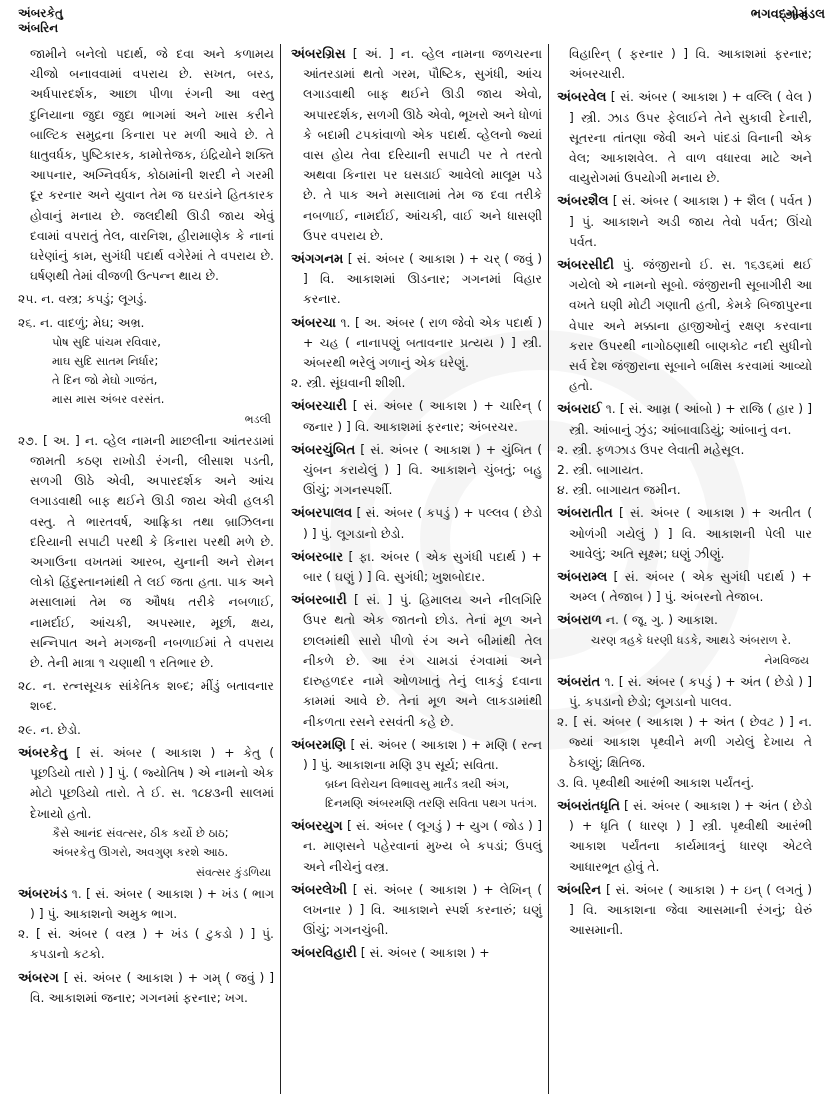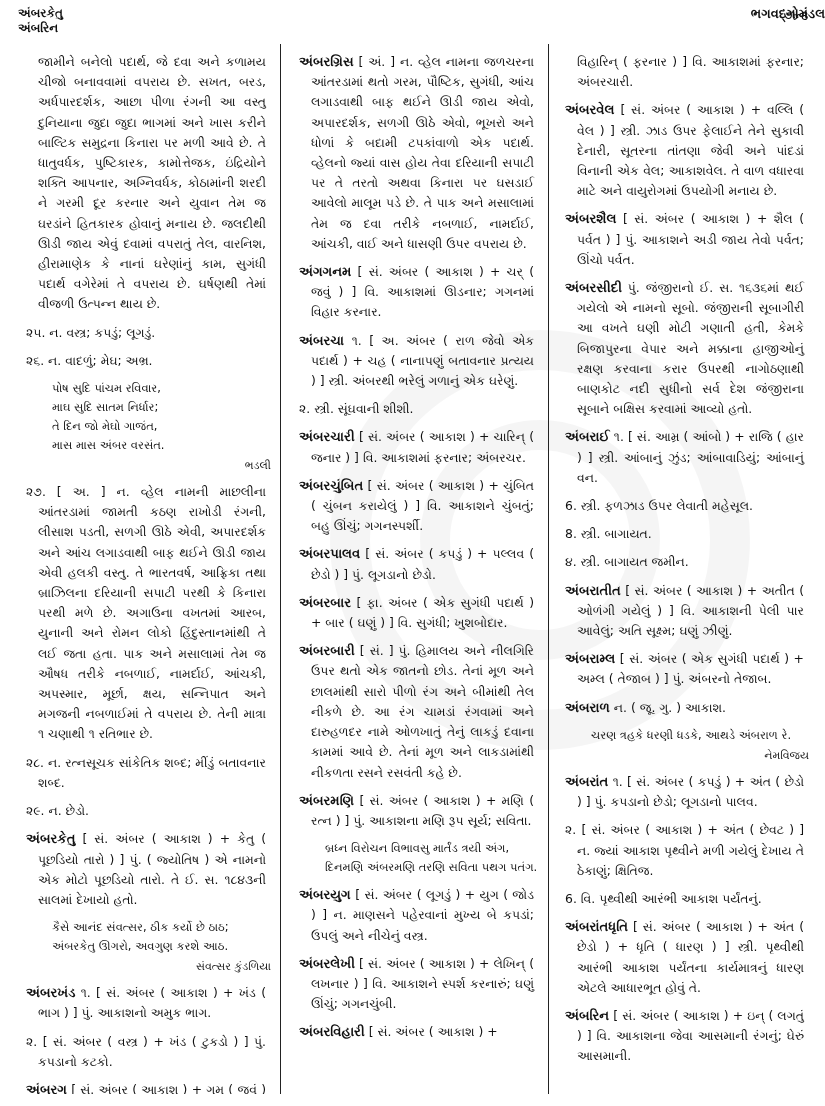--- a/index.html
+++ b/index.html
@@ -39,21 +39,21 @@
     display: flex;
   }
   .col {
     box-sizing: border-box; height: 100%; overflow: hidden;
     font-size: 12.4px; line-height: 20.2px; text-align: justify;
   }
   .col-1 { width: 262px; padding-right: 6px; }
   .col-2 { width: 268px; border-left: 1.5px solid #222; padding: 0 6px 0 10px; }
   .col-3 { width: 266px; border-left: 1.5px solid #222; padding: 0 2px 0 8px; }
   .entry { margin: 0 0 3px 0; }
-  .entry .p { padding-left: 12px; text-indent: -12px; margin: 8px; }
+  .entry .p { padding-left: 12px; text-indent: -12px; margin: 0; }
   .entry .p.cont { padding-left: 12px; text-indent: 0; }
   .hw { font-weight: bold; font-size: 13.2px; }
   .quote { padding-left: 34px; margin: 0; font-size: 11.5px; line-height: 19px; }
   .src { text-align: right; font-size: 11px; margin: 3px; line-height: 16px; }
 </style>
 </head>
 <body>
 
 <div class="watermark"></div>
 <div class="watermark inner"></div>
@@ -155,39 +155,39 @@
         <p class="p"><span class="hw">અંબરવેલ</span> <span>[ સં. અંબર ( આકાશ ) + વલ્લિ ( વેલ ) ] સ્ત્રી. ઝાડ ઉપર ફેલાઈને તેને સુકાવી દેનારી, સૂતરના તાંતણા જેવી અને પાંદડાં વિનાની એક વેલ; આકાશવેલ. તે વાળ વધારવા માટે અને વાયુરોગમાં ઉપયોગી મનાય છે.</span></p>
       </div>
       <div class="entry">
         <p class="p"><span class="hw">અંબરશૈલ</span> <span>[ સં. અંબર ( આકાશ ) + શૈલ ( પર્વત ) ] પું. આકાશને અડી જાય તેવો પર્વત; ઊંચો પર્વત.</span></p>
       </div>
       <div class="entry">
         <p class="p"><span class="hw">અંબરસીદી</span> <span>પું. જંજીરાનો ઈ. સ. ૧૬૩૬માં થઈ ગયેલો એ નામનો સૂબો. જંજીરાની સૂબાગીરી આ વખતે ઘણી મોટી ગણાતી હતી, કેમકે બિજાપુરના વેપાર અને મક્કાના હાજીઓનું રક્ષણ કરવાના કરાર ઉપરથી નાગોઠણાથી બાણકોટ નદી સુધીનો સર્વ દેશ જંજીરાના સૂબાને બક્ષિસ કરવામાં આવ્યો હતો.</span></p>
       </div>
       <div class="entry">
         <p class="p"><span class="hw">અંબરાઈ</span> <span>૧. [ સં. આમ્ર ( આંબો ) + રાજિ ( હાર ) ] સ્ત્રી. આંબાનું ઝુંડ; આંબાવાડિયું; આંબાનું વન.</span></p>
-        <p class="p"><span>6. સ્ત્રી. ફળઝાડ ઉપર લેવાતી મહેસૂલ.</span></p>
-        <p class="p"><span>8. સ્ત્રી. બાગાયત.</span></p>
+        <p class="p"><span>૨. સ્ત્રી. ફળઝાડ ઉપર લેવાતી મહેસૂલ.</span></p>
+        <p class="p"><span>2. સ્ત્રી. બાગાયત.</span></p>
         <p class="p"><span>૪. સ્ત્રી. બાગાયત જમીન.</span></p>
       </div>
       <div class="entry">
         <p class="p"><span class="hw">અંબરાતીત</span> <span>[ સં. અંબર ( આકાશ ) + અતીત ( ઓળંગી ગયેલું ) ] વિ. આકાશની પેલી પાર આવેલું; અતિ સૂક્ષ્મ; ઘણું ઝીણું.</span></p>
       </div>
       <div class="entry">
         <p class="p"><span class="hw">અંબરામ્લ</span> <span>[ સં. અંબર ( એક સુગંધી પદાર્થ ) + અમ્લ ( તેજાબ ) ] પું. અંબરનો તેજાબ.</span></p>
       </div>
       <div class="entry">
         <p class="p"><span class="hw">અંબરાળ</span> <span>ન. ( જૂ. ગુ. ) આકાશ.</span></p>
         <p class="quote">ચરણ ત્રહકે ધરણી ધડકે, આથડે અંબરાળ રે.</p>
         <p class="src">નેમવિજય</p>
       </div>
       <div class="entry">
         <p class="p"><span class="hw">અંબરાંત</span> <span>૧. [ સં. અંબર ( કપડું ) + અંત ( છેડો ) ] પું. કપડાનો છેડો; લૂગડાનો પાલવ.</span></p>
         <p class="p"><span>૨. [ સં. અંબર ( આકાશ ) + અંત ( છેવટ ) ] ન. જ્યાં આકાશ પૃથ્વીને મળી ગયેલું દેખાય તે ઠેકાણું; ક્ષિતિજ.</span></p>
-        <p class="p"><span>6. વિ. પૃથ્વીથી આરંભી આકાશ પર્યંતનું.</span></p>
+        <p class="p"><span>૩. વિ. પૃથ્વીથી આરંભી આકાશ પર્યંતનું.</span></p>
       </div>
       <div class="entry">
         <p class="p"><span class="hw">અંબરાંતધૃતિ</span> <span>[ સં. અંબર ( આકાશ ) + અંત ( છેડો ) + ધૃતિ ( ધારણ ) ] સ્ત્રી. પૃથ્વીથી આરંભી આકાશ પર્યંતના કાર્યમાત્રનું ધારણ એટલે આધારભૂત હોવું તે.</span></p>
       </div>
       <div class="entry">
         <p class="p"><span class="hw">અંબરિન</span> <span>[ સં. અંબર ( આકાશ ) + ઇન્ ( લગતું ) ] વિ. આકાશના જેવા આસમાની રંગનું; ઘેરું આસમાની.</span></p>
       </div>
     </div>
 </div>
 

